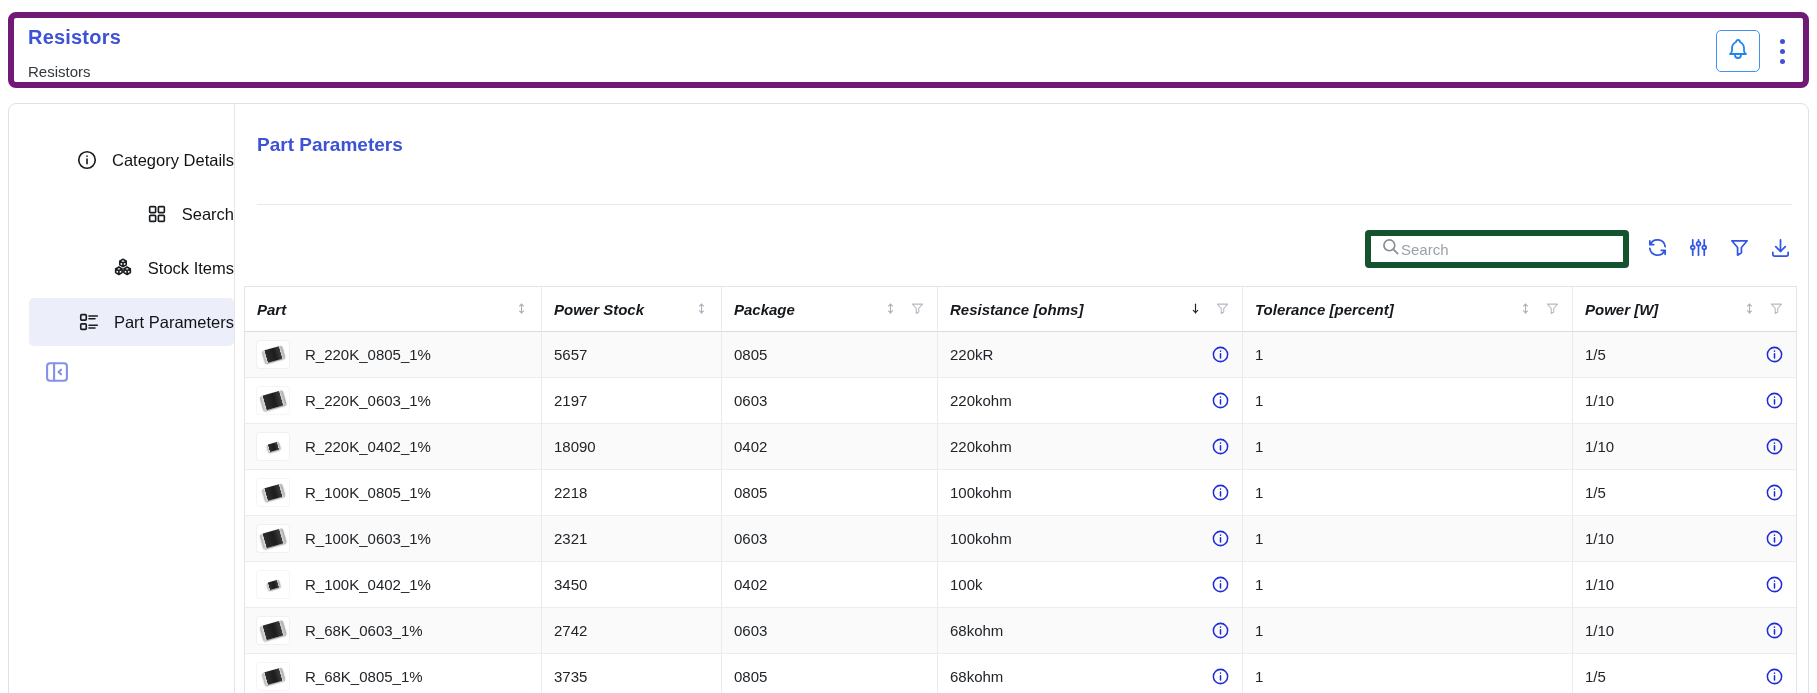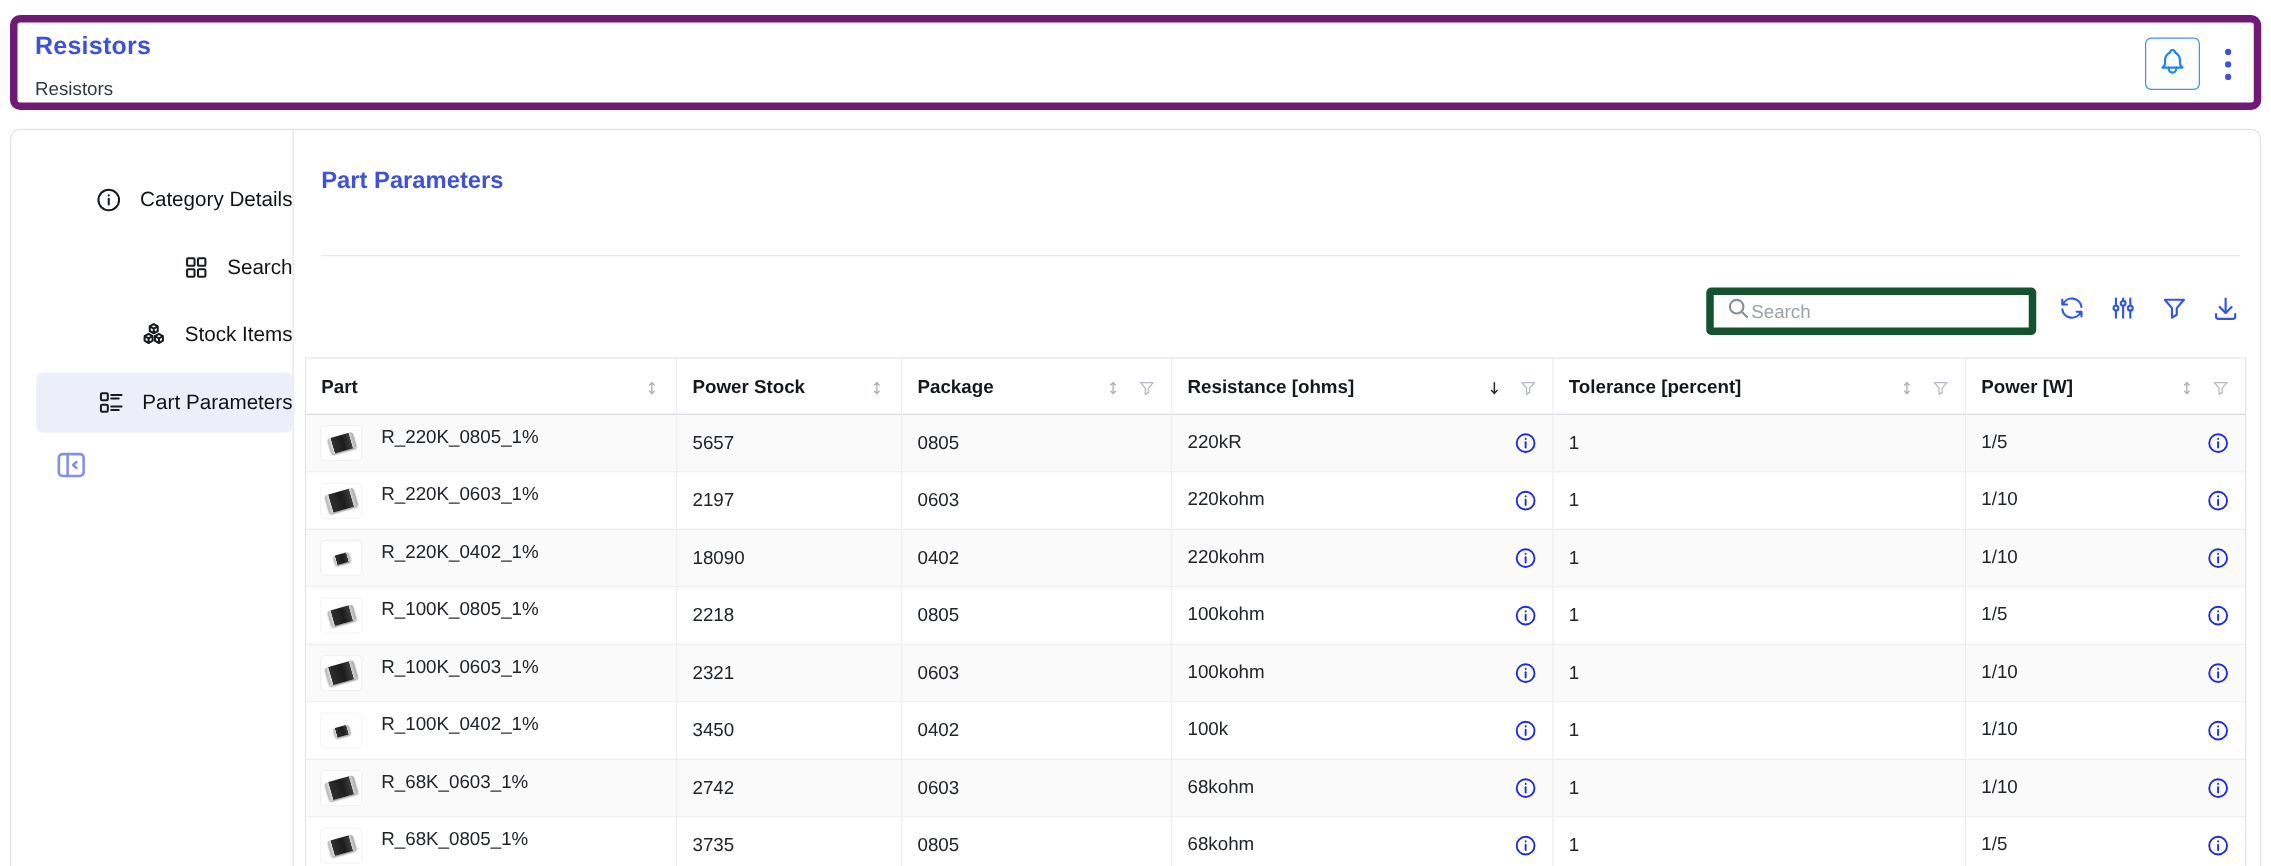--- a/index.html
+++ b/index.html
@@ -52,31 +52,31 @@
   .tb-btn { width:24px; height:24px; display:flex; align-items:center; justify-content:center; cursor:pointer; }
   .tb-btn svg { width:23px; height:23px; stroke:#3156e3; }
 
   
   table { margin-top:18px; width:100%; border-collapse:separate; border-spacing:0;
     table-layout:fixed; border:1px solid #e2e4e8; }
   th, td { border-right:1px solid #e9ebee; font-size:15px; text-align:left; }
   th:last-child, td:last-child { border-right:none; }
   thead th { height:45px; background:#fff; border-bottom:1px solid #d9dce1;
     font-weight:bold; color:#15181c; padding:0 12px; cursor:pointer; }
-  .th-inner { display:flex; align-items:flex-end; }
+  .th-inner { display:flex; align-items:flex-start;font-style:italic; }
   .th-label { flex:0 0 auto; }
   .th-spacer { flex:1; }
   .th-icons { display:flex; align-items:center; gap:12px; }
   .sort-ic svg { width:15px; height:15px; stroke:#a9aeb6; display:block; }
   .sort-ic.active svg { stroke:#23272c; }
   .funnel-ic svg { width:15px; height:15px; stroke:#b4b9c1; display:block; }
   tbody td { height:46px; padding:0 12px; border-bottom:1px solid #ededf0; color:#212529; }
   tbody tr:nth-child(odd) td { background:#fafafa; }
   tbody tr:nth-child(even) td { background:#ffffff; }
-  .cell { display:flex; align-items:flex-start; }
+  .cell { display:flex; align-items:center; }
   .cell .val { flex:0 0 auto; }
   .cell .sp { flex:1; }
   .info-ic { width:19px; height:19px; cursor:pointer; }
   .info-ic svg { width:19px; height:19px; stroke:#1d2bd8; display:block; }
 
   
   .chip-wrap { width:32px; height:27px; background:#fff; border-radius:3px;
     display:inline-flex; align-items:center; justify-content:center; margin-right:16px;
     box-shadow:0 0 0 1px rgba(0,0,0,0.04); flex:0 0 32px; }
   .chip { display:block; border-radius:2px; transform:rotate(-16deg);

